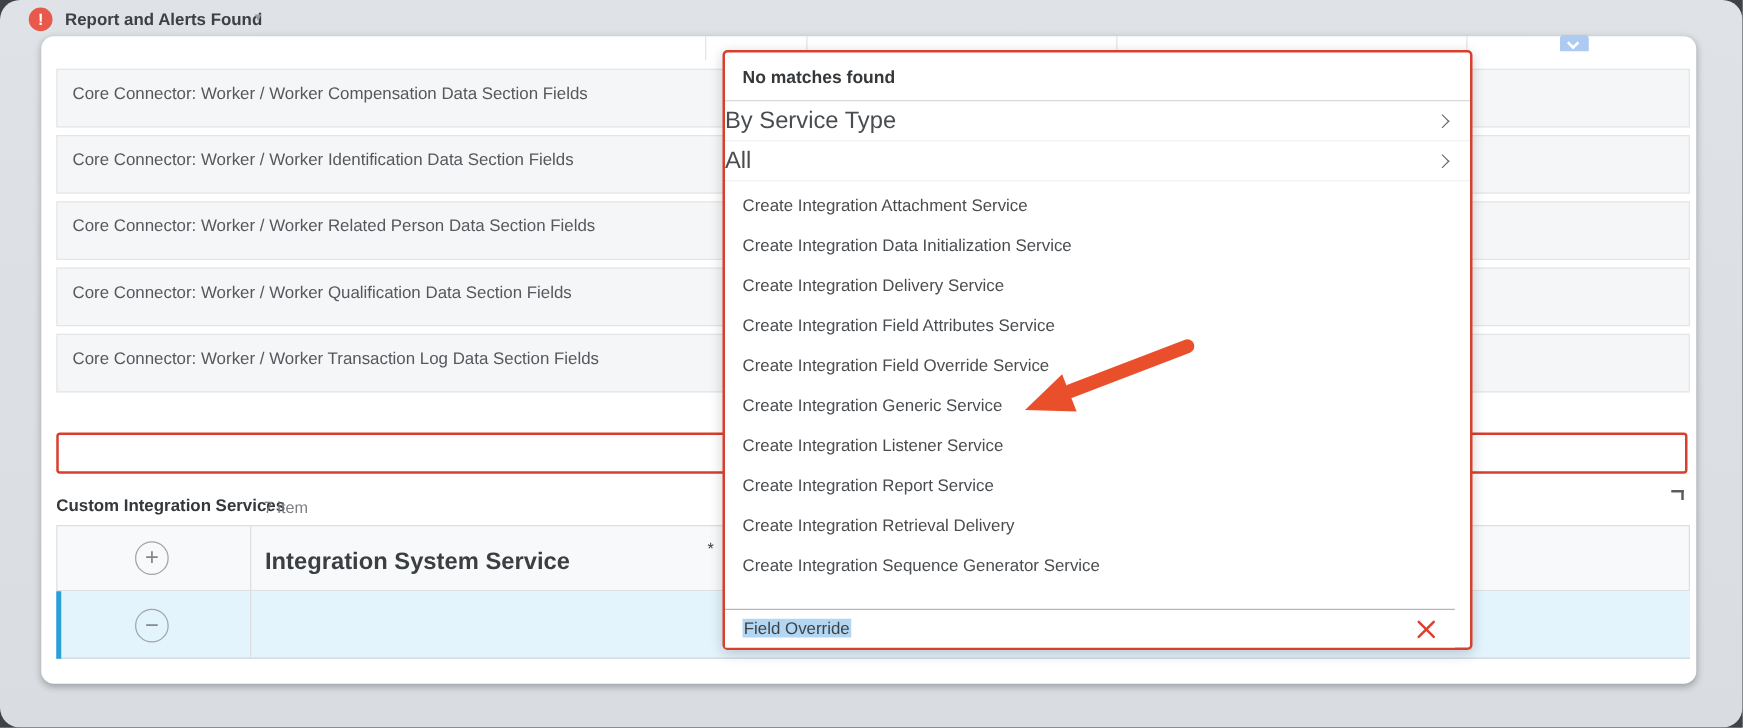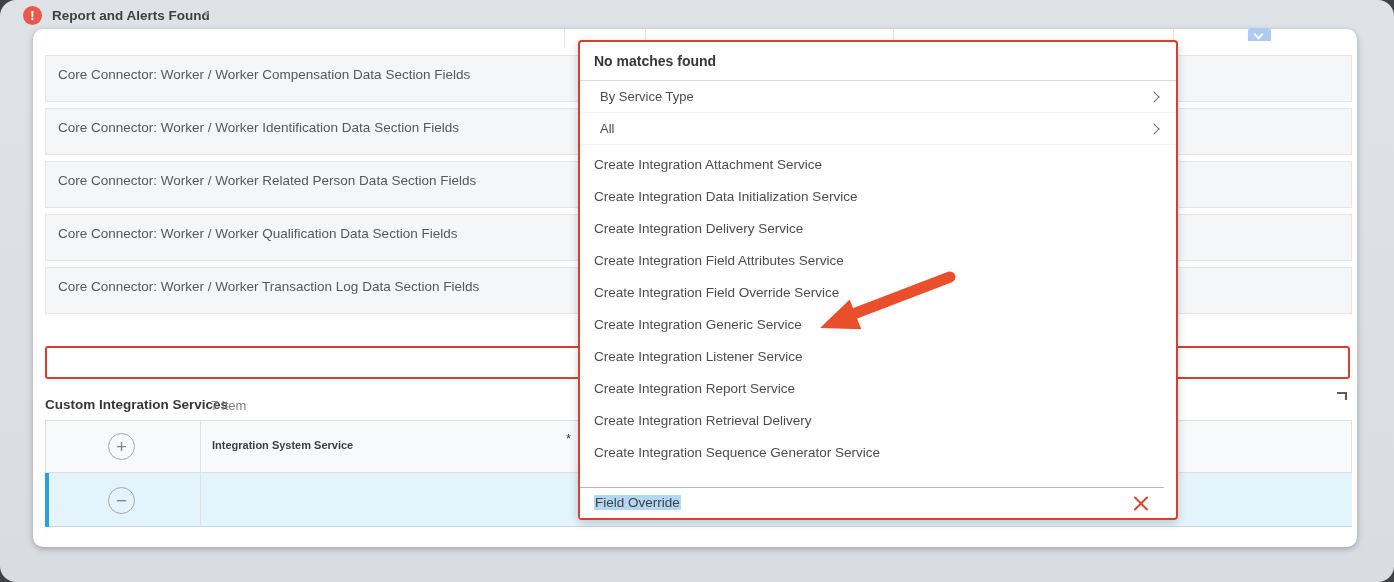--- a/index.html
+++ b/index.html
@@ -31,40 +31,40 @@
   .corner-ic { position:absolute; left:1337px; top:392px; width:10px; height:8px;
                border-top:2.5px solid #5a5d61; border-right:2.5px solid #5a5d61; }
 
   
   .grid-head { position:absolute; left:45px; top:420px; width:1307px; height:53px;
                background:#f8f9fa; border:1px solid #dddfe1; }
   .grid-vline { position:absolute; left:200px; top:420px; width:1px; height:107px; background:#dddfe1; }
   .circle-btn { position:absolute; width:27px; height:27px; border:1.5px solid #a2a5a9;
                 border-radius:50%; color:#83868a; font-size:19px; line-height:24px;
                 text-align:center; background:transparent; cursor:pointer; }
-  .grid-head-label { position:absolute; left:212px; top:439px; font-size:11px; font-weight:bold; color:#3c3f42; }
+  .grid-head-label { position:absolute; left:212px; top:439px; font-size:19px; font-weight:bold; color:#3c3f42; }
   .req-star { position:absolute; left:566px; top:431px; font-size:13px; color:#3c3f42; }
   .sel-row { position:absolute; left:45px; top:473px; width:1307px; height:54px;
              background:#e3f4fc; border-bottom:1px solid #ccd7dc; }
   .sel-accent { position:absolute; left:45px; top:473px; width:4px; height:54px; background:#2b9fd8; }
 
   
   .check-btn { position:absolute; left:1248px; top:28px; width:23px; height:13px;
                background:#adcbf2; border-radius:3px 3px 0 0; }
   .check-btn i { position:absolute; left:7px; top:3px; width:7px; height:7px;
                  border-right:2px solid #fff; border-bottom:2px solid #fff; transform:rotate(45deg); }
 
   
   .dropdown { position:absolute; left:578px; top:40px; width:600px; height:480px;
               background:#fff; border:2.5px solid #d7402e; border-radius:4px;
               box-shadow:0 3px 10px rgba(0,0,0,.18); }
   .dd-header { height:39px; line-height:38px; padding-left:14px; font-size:14px;
                font-weight:bold; color:#35383b; border-bottom:1px solid #d8d9db; }
-  .dd-nav { position:relative; height:32px; line-height:32px; padding-left:20px;
-            font-size:13px; color:#4a4d50; border-bottom:1px solid #f0f1f2; cursor:pointer; }
+  .dd-nav { position:relative; height:32px; line-height:32px; padding-left:0;
+            font-size:19px; color:#4a4d50; border-bottom:1px solid #f0f1f2; cursor:pointer; }
   .dd-chevron { position:absolute; right:18px; top:12px; width:8px; height:8px;
                 border-right:1.6px solid #6e7174; border-top:1.6px solid #6e7174;
                 transform:rotate(45deg); }
   .dd-items { position:absolute; left:0; top:103px; right:0; bottom:31px;
               overflow:hidden; padding-top:4px; }
   .dd-item { height:32px; line-height:32px; padding-left:14px; font-size:13.5px;
              color:#4a4d50; cursor:pointer; white-space:nowrap; }
   .dd-search { position:absolute; left:0; right:12px; bottom:0; height:31px;
                border-top:1px solid #b5b7ba; background:#fff; }
   .dd-search-text { position:absolute; left:14px; top:7px; font-size:13.5px; color:#3f4245;

